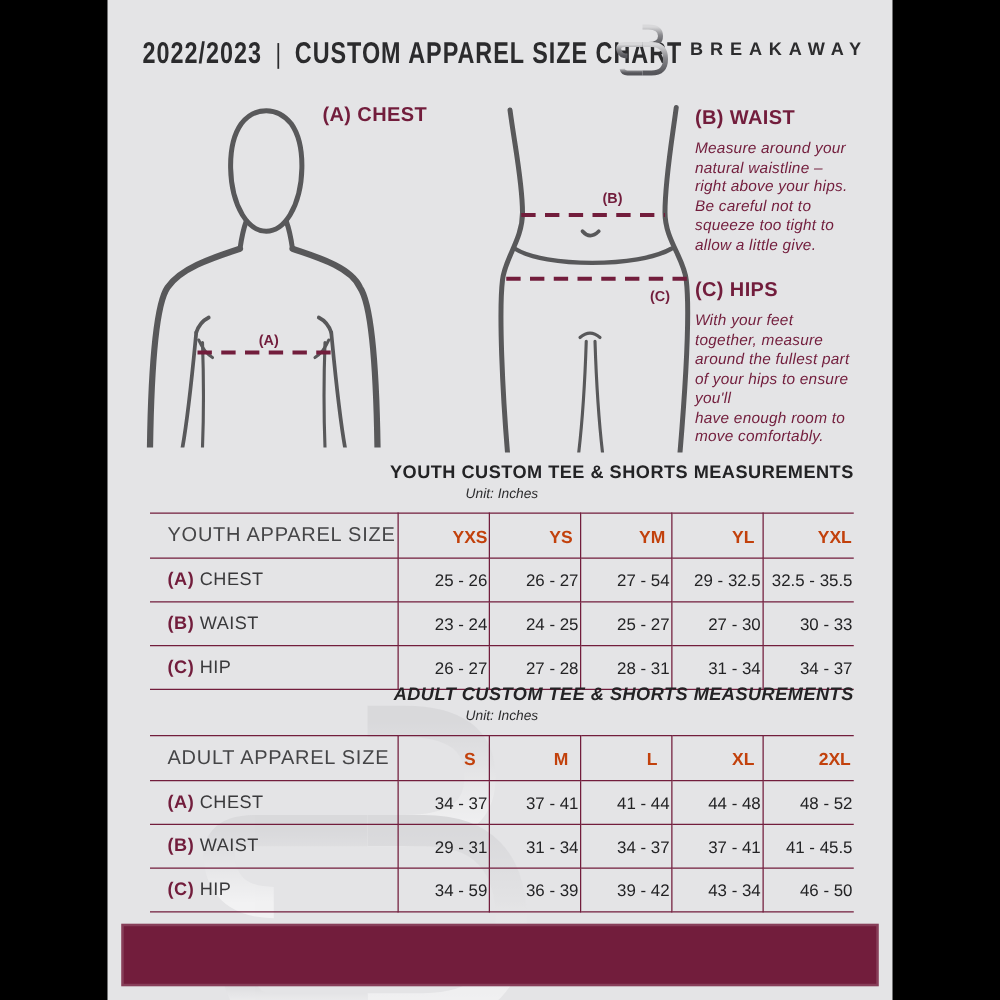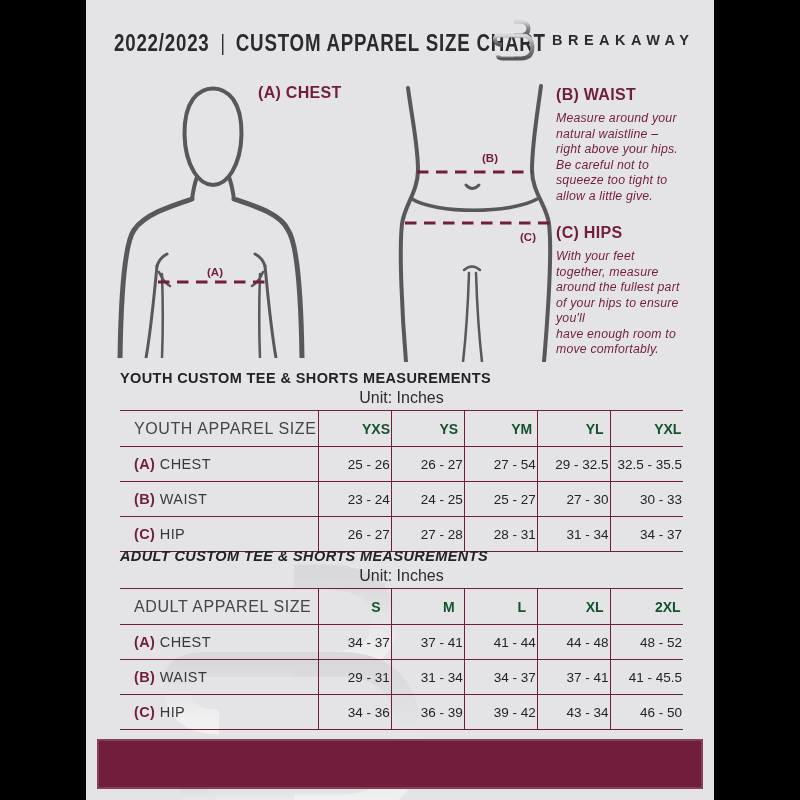--- a/index.html
+++ b/index.html
@@ -26,37 +26,37 @@
   .fig-torso { left:27px; top:82px; width:196px; height:276px; }
   .fig-lower { left:305px; top:84px; width:170px; height:278px; }
   .guide-block { position:absolute; z-index:1; }
   .guide-heading { font-size:16px; font-weight:bold; color:#721D3C; letter-spacing:0.3px; }
   .guide-body { margin-top:7px; font-size:12.3px; font-style:italic; color:#721D3C;
     line-height:15.5px; white-space:pre-line; letter-spacing:0.2px; }
   .gb-chest { left:172px; top:84px; width:150px; }
   .gb-waist { left:470px; top:86px; width:152px; }
   .gb-hips  { left:470px; top:224px; width:152px; }
   
-  .section-title { position:absolute; left:34px; width:563px; text-align:left; z-index:1;
+  .section-title { position:absolute; left:34px; width:563px; text-align:right; z-index:1;
     font-size:14.5px; font-weight:bold; color:#232325; letter-spacing:0.4px; }
   .section-unit { position:absolute; left:34px; width:563px; text-align:center; z-index:1;
-    font-size:16px; color:#2c2c2e; }
+    font-size:11px; font-style:italic; color:#2c2c2e; }
   .yt-title { top:370px; } .yt-unit { top:389px; }
   .at-title { top:548px;font-style:italic; } .at-unit { top:567px; }
   table.size-table { position:absolute; left:34px; width:563px; border-collapse:collapse;
     table-layout:fixed; z-index:1; background:transparent; }
   .youth-pos { top:410px; } .adult-pos { top:588px; }
   .size-table th, .size-table td { border:1.6px solid #721D3C; }
   .size-table th:first-child, .size-table td:first-child { border-left:none; width:32.5%; }
   .size-table th:last-child, .size-table td:last-child { border-right:none; }
   .size-table th { height:33px; }
   .size-table td { height:32px; }
   .col-label { text-align:left; padding-left:14px; font-weight:normal; font-size:16px;
     color:#454547; letter-spacing:0.6px; }
-  .col-size { text-align:center; font-weight:bold; font-size:14px; color:#14532d;padding-left:43px; }
+  .col-size { text-align:center; font-weight:bold; font-size:14px; color:#c2410c;padding-left:43px; }
   .row-label { text-align:left; padding-left:14px; font-size:14.5px; color:#39393b; letter-spacing:0.4px; }
   .row-label .prefix { color:#721D3C; font-weight:bold; }
   .val { text-align:right; font-size:13.5px; color:#232325; }
   
   .watermark { position:absolute; left:58px; top:552px; width:300px; height:280px; z-index:0; opacity:0.5; }
   .footer-bar { position:absolute; left:11px; top:739px; width:606px; height:50px;
     background:#721D3C; z-index:2; box-shadow:inset 0 0 0 2px rgba(255,255,255,0.15); }
   svg text { font-family:"Liberation Sans", sans-serif; }
 </style>
 </head>
@@ -233,21 +233,21 @@
         <tr>
           <td class="row-label"><span class="prefix">(B)</span> WAIST</td>
           <td class="val">29 - 31</td>
           <td class="val">31 - 34</td>
           <td class="val">34 - 37</td>
           <td class="val">37 - 41</td>
           <td class="val">41 - 45.5</td>
         </tr>
         <tr>
           <td class="row-label"><span class="prefix">(C)</span> HIP</td>
-          <td class="val">34 - 36</td>
+          <td class="val">34 - 59</td>
           <td class="val">36 - 39</td>
           <td class="val">39 - 42</td>
           <td class="val">43 - 34</td>
           <td class="val">46 - 50</td>
         </tr>
       </tbody>
     </table>
 
   <div class="footer-bar"></div>
 </div>

